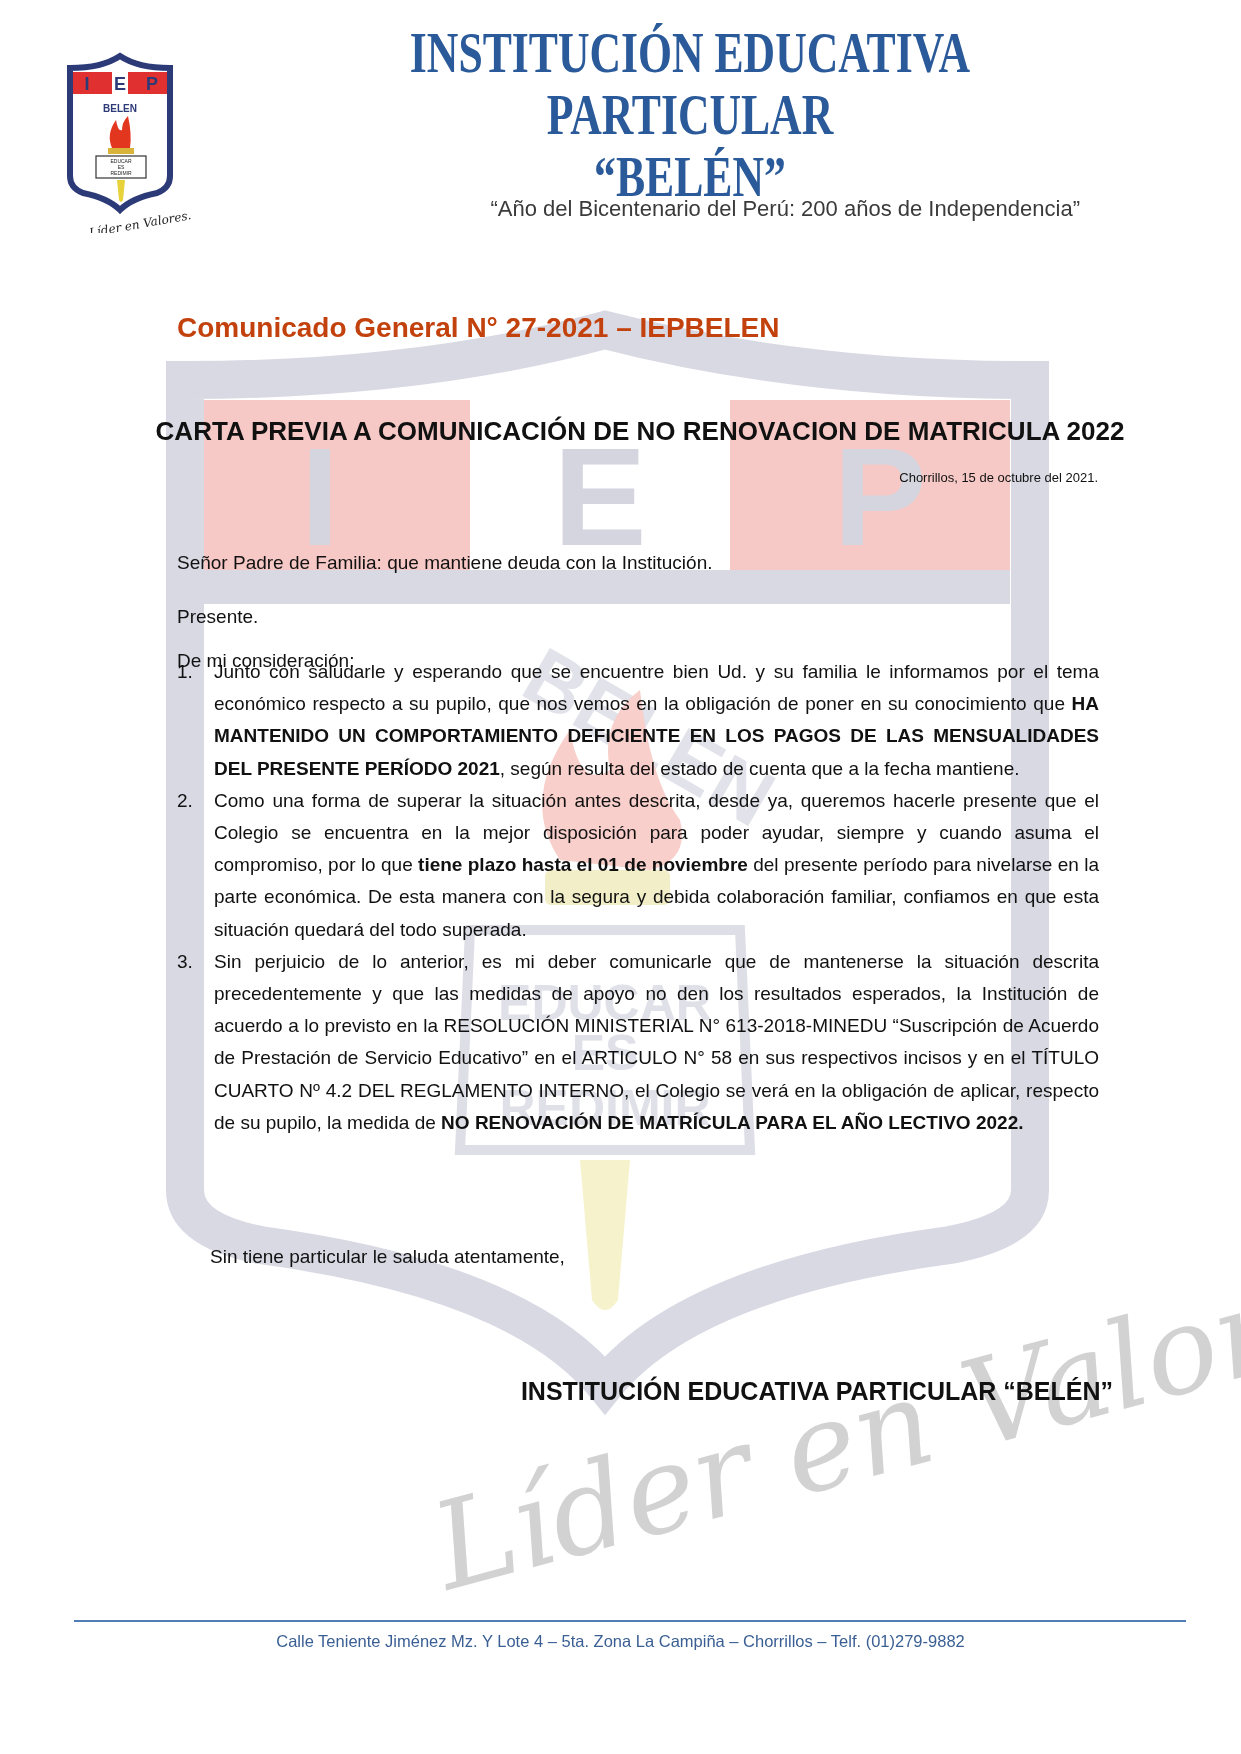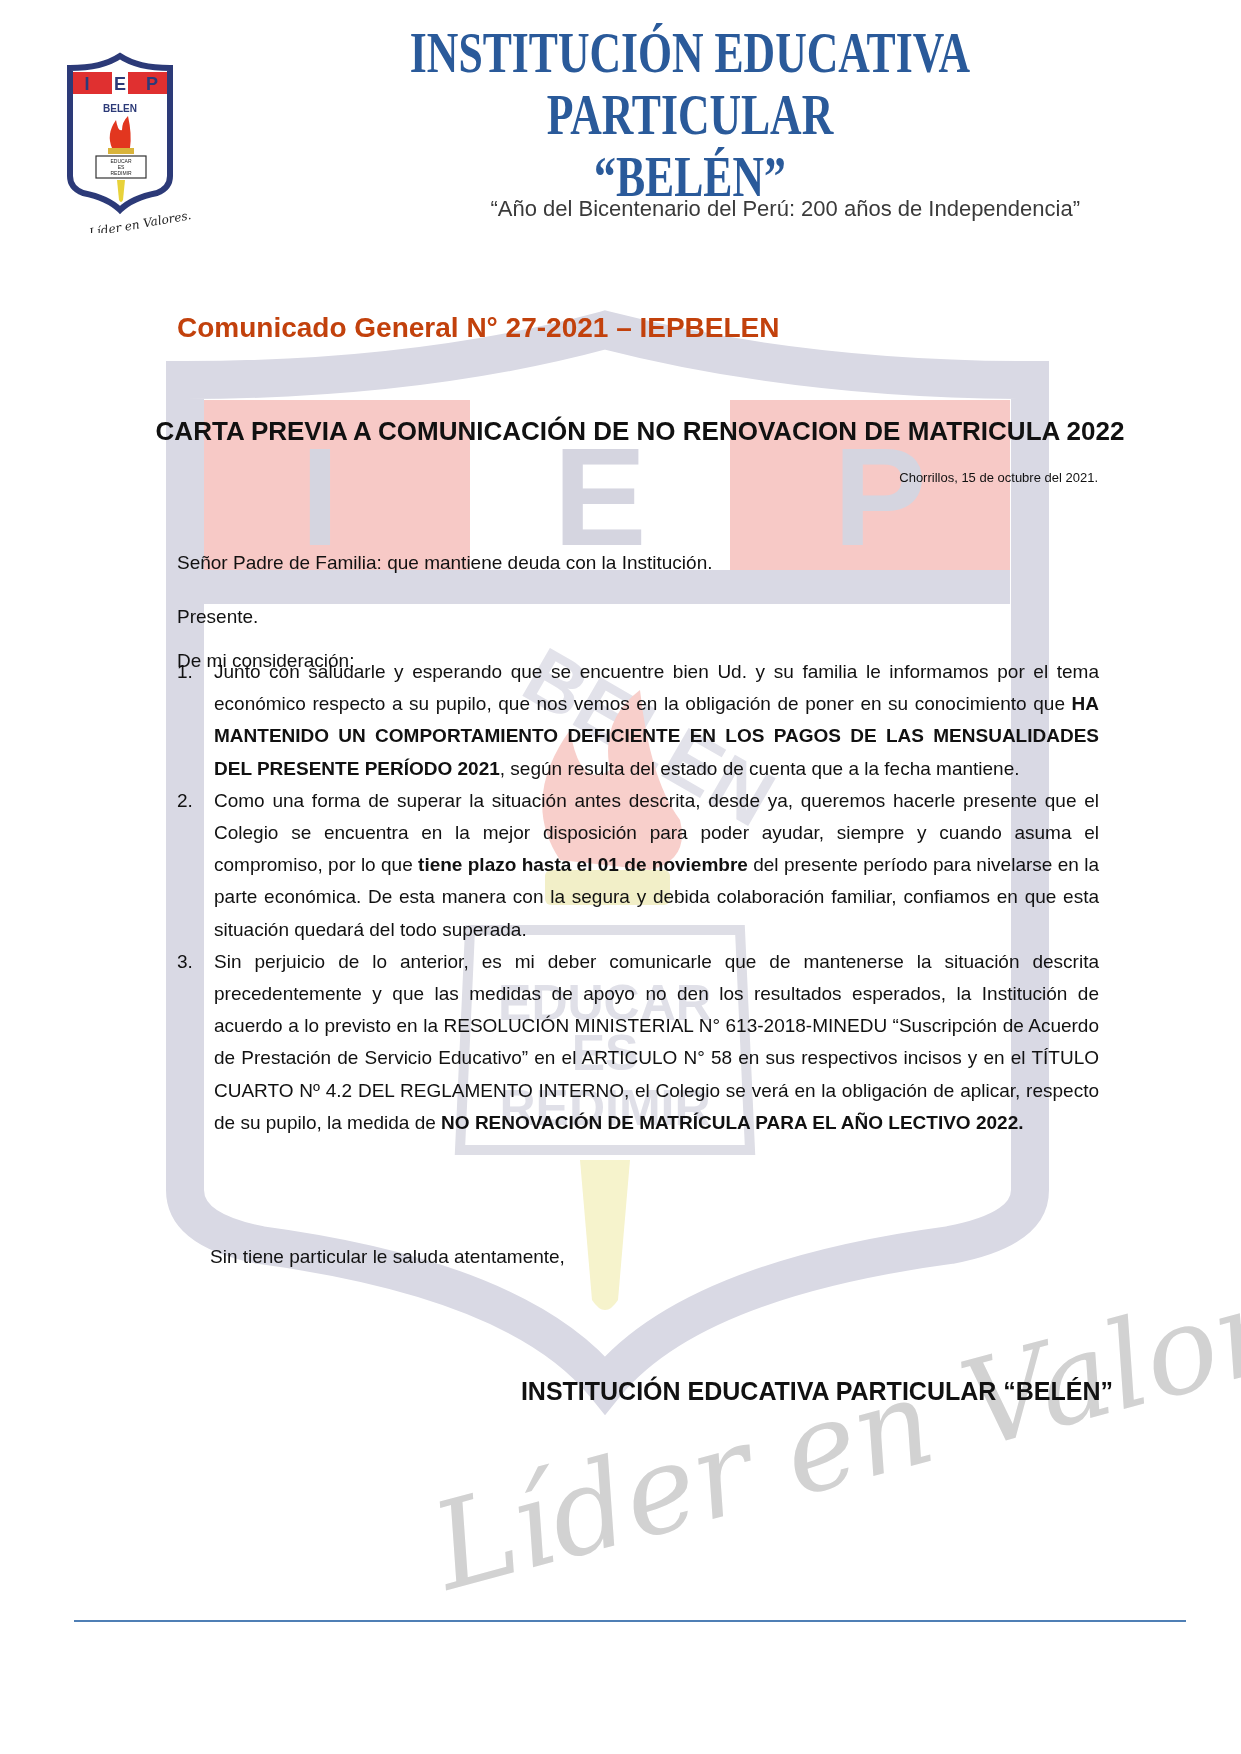--- a/index.html
+++ b/index.html
@@ -110,13 +110,14 @@
   <li>
     <span class="num">3.</span><span>Sin perjuicio de lo anterior, es mi deber comunicarle que de mantenerse la situación descrita precedentemente y que las medidas de apoyo no den los resultados esperados, la Institución de acuerdo a lo previsto en la RESOLUCIÓN MINISTERIAL N° 613-2018-MINEDU “Suscripción de Acuerdo de Prestación de Servicio Educativo” en el ARTICULO N° 58 en sus respectivos incisos y en el TÍTULO CUARTO Nº 4.2 DEL REGLAMENTO INTERNO, el Colegio se verá en la obligación de aplicar, respecto de su pupilo, la medida de </span><b>NO RENOVACIÓN DE MATRÍCULA PARA EL AÑO LECTIVO 2022.</b><span></span>
   </li>
 </ol>
 
 <div class="closing">Sin tiene particular le saluda atentamente,</div>
 <div class="signature">INSTITUCIÓN EDUCATIVA PARTICULAR “BELÉN”</div>
 
 <div class="footer-rule"></div>
 <div class="footer">
+  <div>Calle Teniente Jiménez Mz. Y Lote 4 – 5ta. Zona La Campiña – Chorrillos – Telf. (01)279-9882</div>
 </div>
 
 </body></html>

